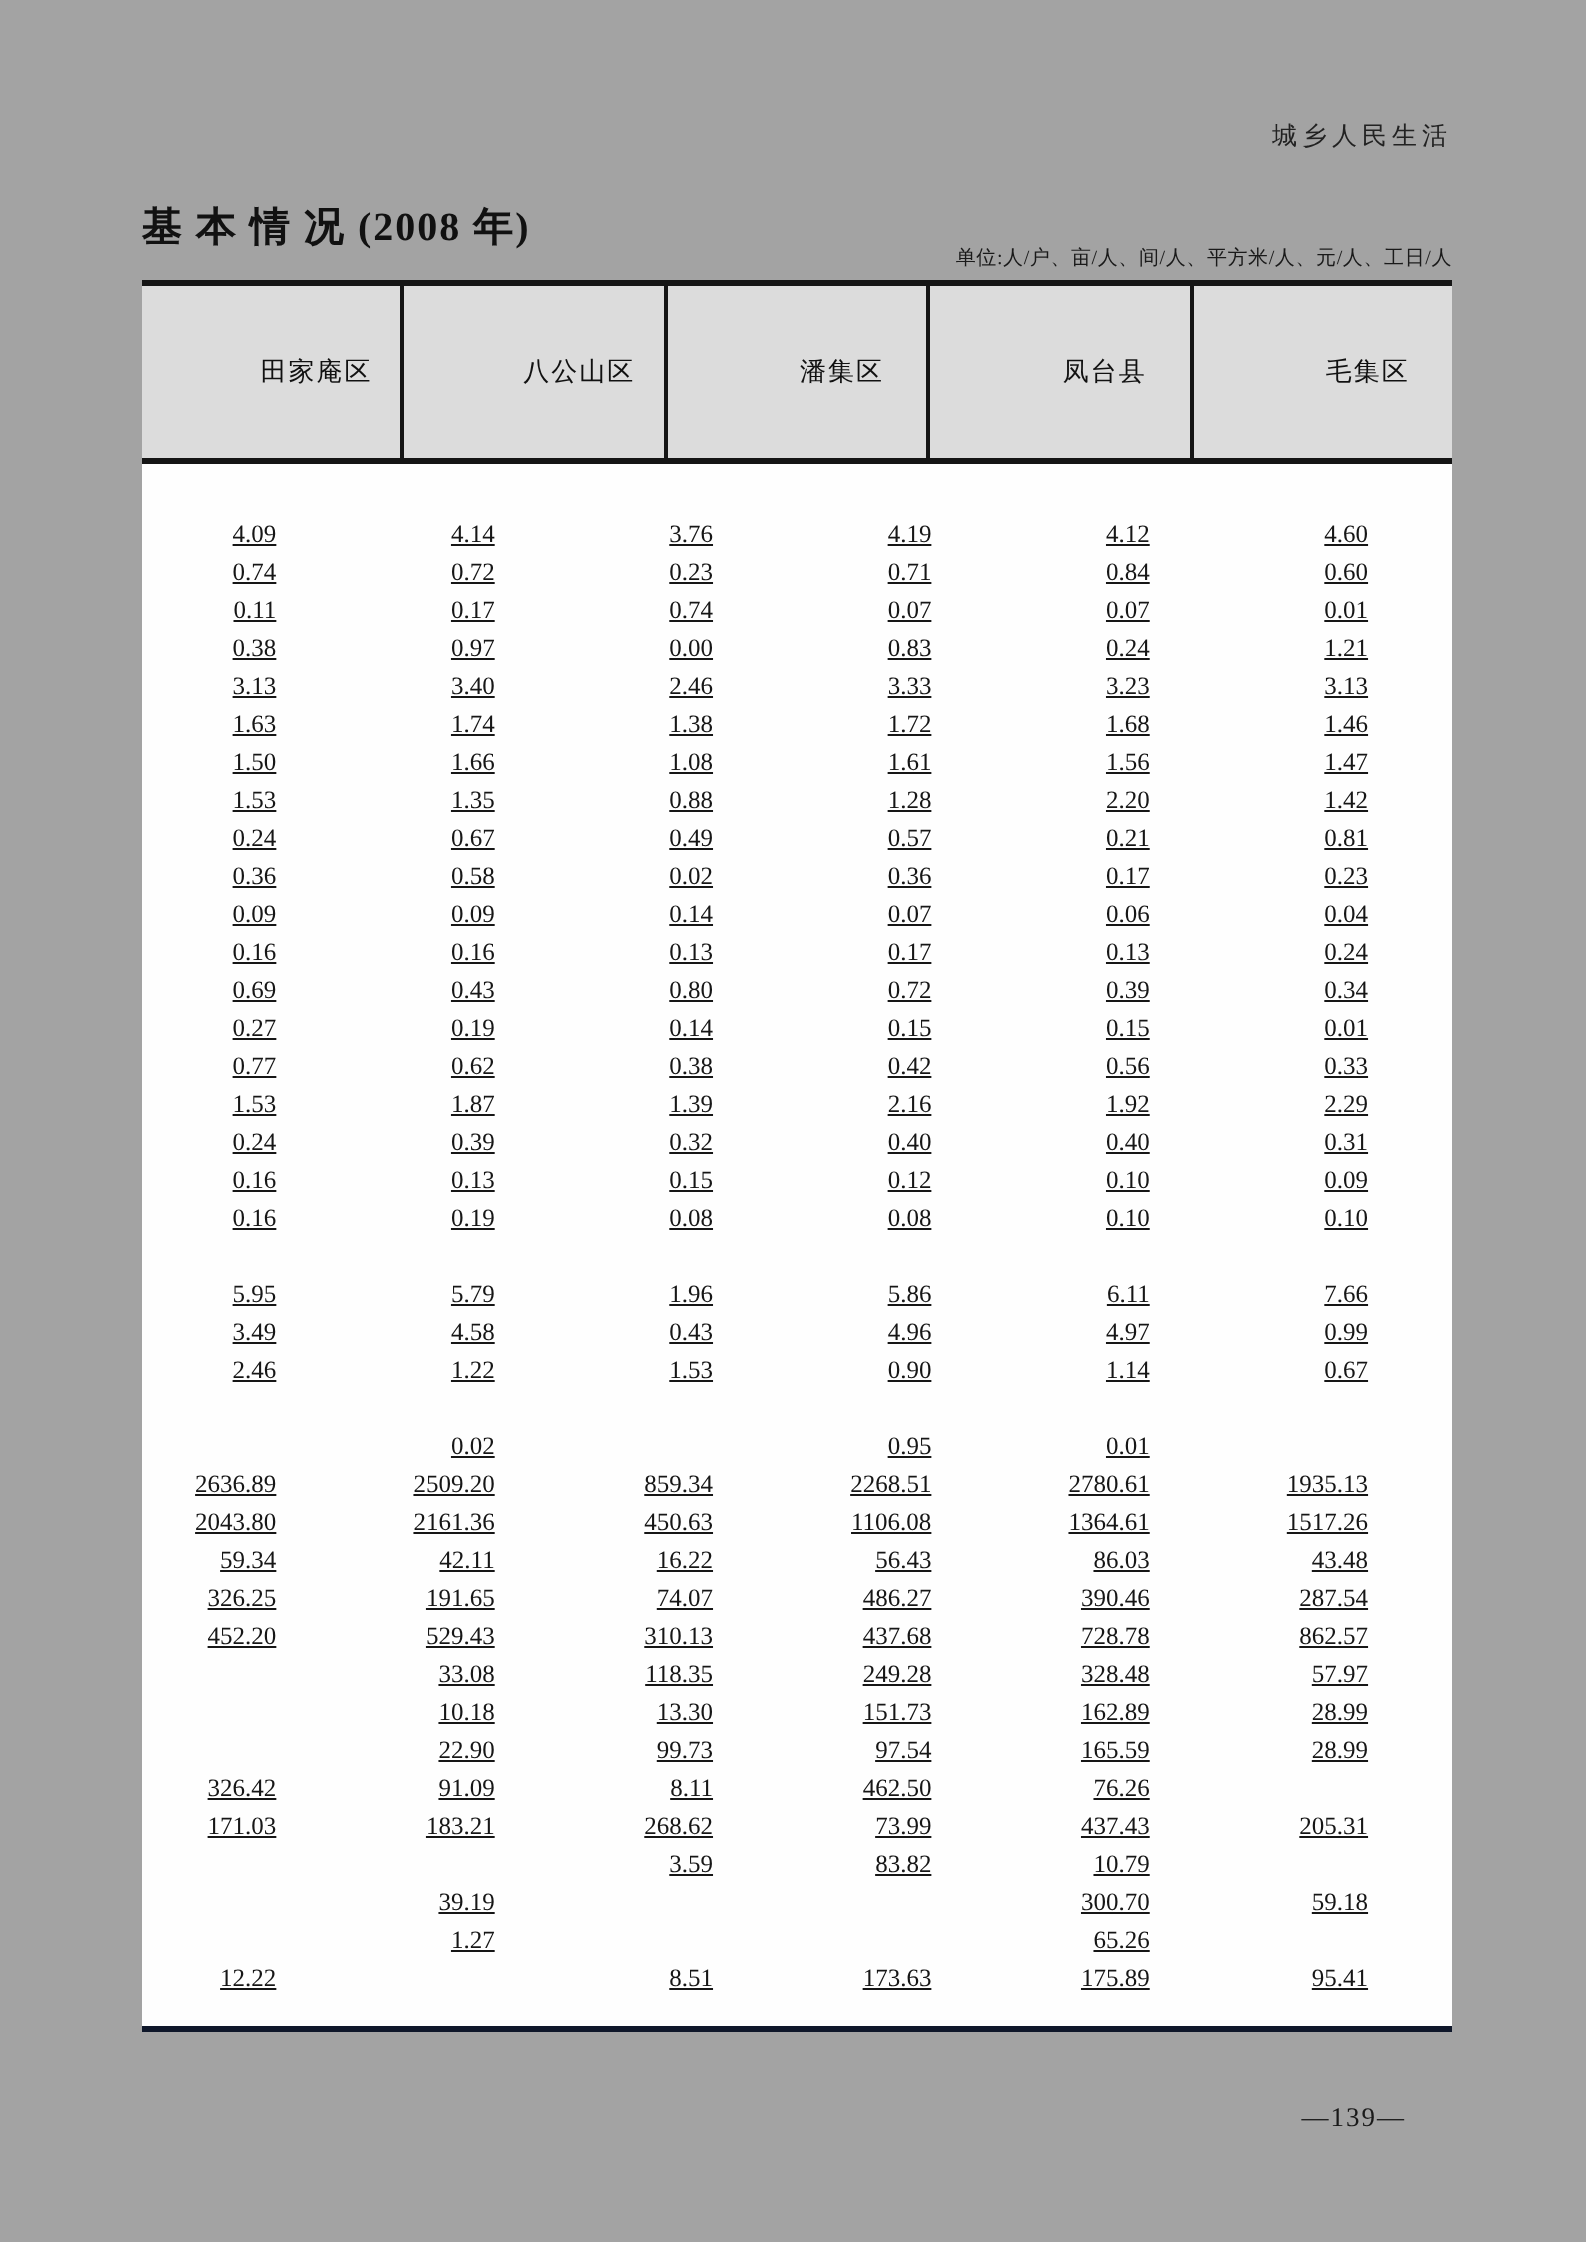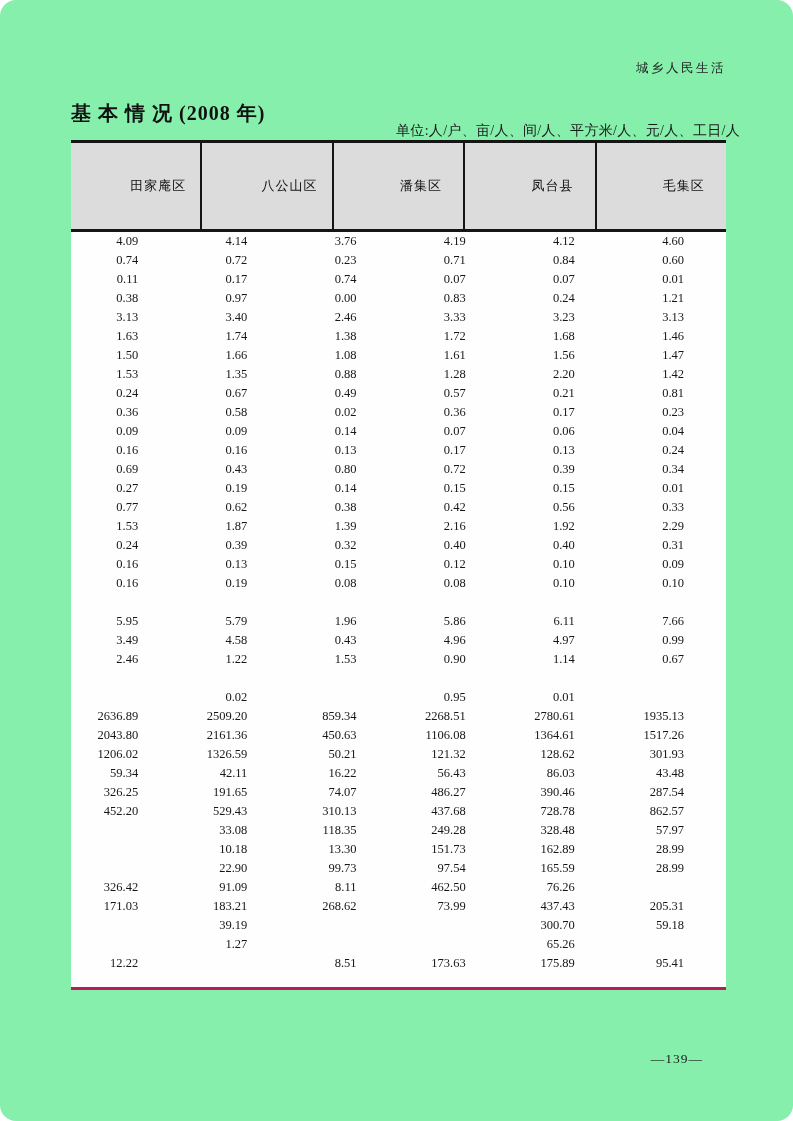--- a/index.html
+++ b/index.html
@@ -4,33 +4,33 @@
 <style>
   * { margin:0; padding:0; box-sizing:border-box; }
   html,body { width:793px; height:1121px; }
   body {
     background:#ffffff;
     font-family:"Liberation Serif","DejaVu Serif",serif;
     color:#161616;
     position:relative;
     overflow:hidden;
   }
-  .sheet { position:absolute; inset:0; background:#86efac;border-radius:16px; }
+  .sheet { position:absolute; inset:0; background:#a3a3a3; }
 
   .running-header {
     position:absolute; top:60px; right:67px;
     font-size:12.5px; letter-spacing:2.5px; color:#222;
   }
   .page-title {
     position:absolute; top:100px; left:71px;
     font-size:20px; letter-spacing:1px; color:#111;
   }
   .unit-note {
-    position:absolute; top:122px; right:53px;
-    font-size:14px; letter-spacing:0.3px; color:#1a1a1a;margin-left:28px;
+    position:absolute; top:122px; right:67px;
+    font-size:10px; letter-spacing:0.3px; color:#1a1a1a;margin-left:28px;
   }
 
   .data-table {
     position:absolute; top:140px; left:71px; width:655px;
   }
   .thead {
     display:flex;
     background:#dcdcdc;
     border-top:3px solid #151515;
     border-bottom:3px solid #151515;
@@ -39,23 +39,25 @@
   .th {
     flex:1 1 0;
     display:flex; align-items:center; justify-content:center;
     font-size:13px; letter-spacing:1px; color:#111;
     border-right:2px solid #151515;
     padding-left:45px;
   }
   .th:last-child { border-right:none; }
 
   .tbody {
+    padding-top:26px;
     padding-bottom:14px;
-    border-bottom:3px solid #be185d;
+    border-bottom:3px solid #0f172a;
     background:#fefefe;
+    text-decoration:underline;
   }
   .tr { display:flex; height:19px; line-height:19px; }
   .td {
     flex:1 1 0;
     text-align:right;
     padding-right:42px;
     font-size:12.5px;
     color:#161616;
     white-space:nowrap;
   }
@@ -295,28 +297,20 @@
         </div>
         <div class="tr">
           <div class="td">2043.80</div>
           <div class="td">2161.36</div>
           <div class="td">450.63</div>
           <div class="td">1106.08</div>
           <div class="td">1364.61</div>
           <div class="td">1517.26</div>
         </div>
         <div class="tr">
-          <div class="td">1206.02</div>
-          <div class="td">1326.59</div>
-          <div class="td">50.21</div>
-          <div class="td">121.32</div>
-          <div class="td">128.62</div>
-          <div class="td">301.93</div>
-        </div>
-        <div class="tr">
           <div class="td">59.34</div>
           <div class="td">42.11</div>
           <div class="td">16.22</div>
           <div class="td">56.43</div>
           <div class="td">86.03</div>
           <div class="td">43.48</div>
         </div>
         <div class="tr">
           <div class="td">326.25</div>
           <div class="td">191.65</div>
@@ -368,20 +362,28 @@
         <div class="tr">
           <div class="td">171.03</div>
           <div class="td">183.21</div>
           <div class="td">268.62</div>
           <div class="td">73.99</div>
           <div class="td">437.43</div>
           <div class="td">205.31</div>
         </div>
         <div class="tr">
           <div class="td"></div>
+          <div class="td"></div>
+          <div class="td">3.59</div>
+          <div class="td">83.82</div>
+          <div class="td">10.79</div>
+          <div class="td"></div>
+        </div>
+        <div class="tr">
+          <div class="td"></div>
           <div class="td">39.19</div>
           <div class="td"></div>
           <div class="td"></div>
           <div class="td">300.70</div>
           <div class="td">59.18</div>
         </div>
         <div class="tr">
           <div class="td"></div>
           <div class="td">1.27</div>
           <div class="td"></div>

